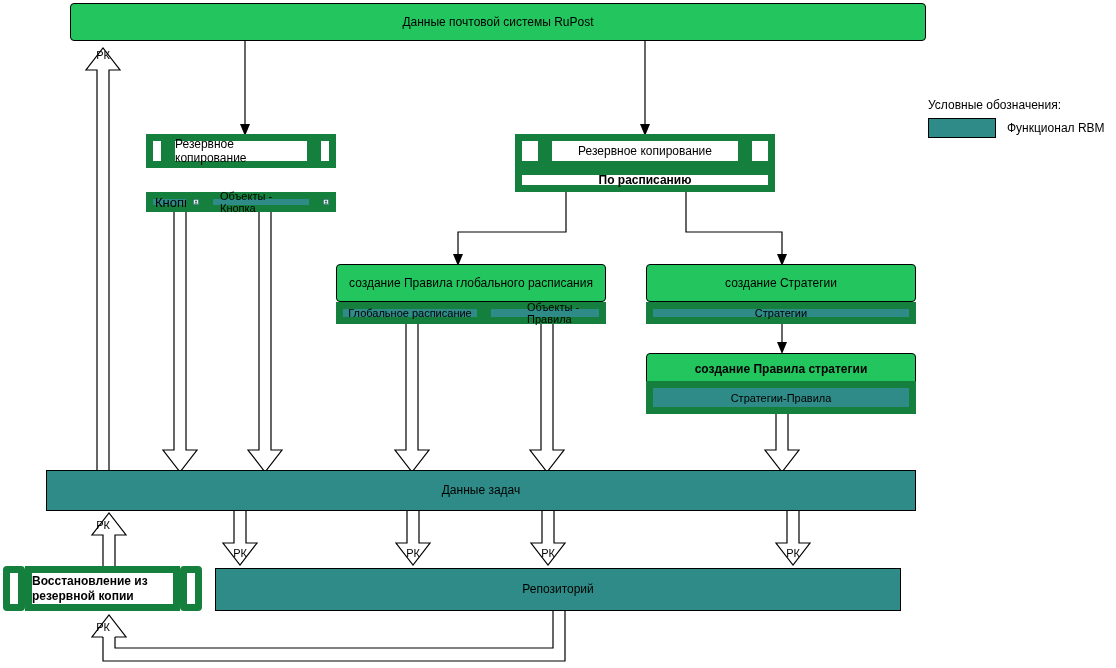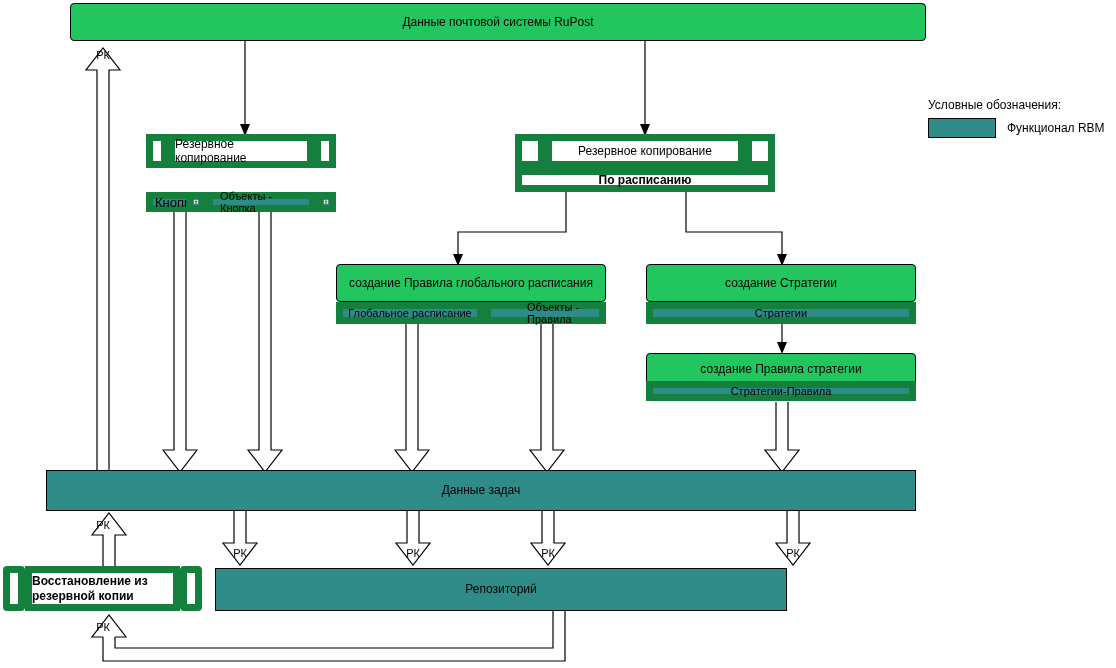--- a/index.html
+++ b/index.html
@@ -127,38 +127,38 @@
     <span>Объекты - Правила</span>
   </div>
 
   <div class="box rounded" style="left:646px;top:264px;width:270px;height:38px;">
     <span>создание Стратегии</span>
   </div>
   <div class="seg t" style="left:646px;top:302px;width:270px;height:22px;display:flex;align-items:center;justify-content:center;font-size:11px;">
     <span>Стратегии</span>
   </div>
 
-  <div class="box rounded" style="left:646px;top:353px;width:270px;height:32px;">
+  <div class="box rounded" style="left:646px;top:353px;width:270px;height:32px;font-weight:bold;">
     <span>создание Правила стратегии</span>
   </div>
-  <div class="seg t" style="left:646px;top:381px;width:270px;height:20px;display:flex;align-items:center;justify-content:center;font-size:11px;">
+  <div class="seg t" style="left:646px;top:381px;width:270px;height:33px;display:flex;align-items:center;justify-content:center;font-size:11px;">
     <span>Стратегии-Правила</span>
   </div>
 
   <div class="box teal" style="left:46px;top:470px;width:870px;height:41px;font-size:12px;">
     <span>Данные задач</span>
   </div>
 
   <div class="seg rounded" style="left:3px;top:566px;width:22px;height:45px;border-radius:4px;"></div>
   <div class="seg" style="left:25px;top:566px;width:155px;height:45px;display:flex;align-items:center;justify-content:center;font-weight:bold;font-size:12px;line-height:1.25;">
     <span>Восстановление из резервной копии</span>
   </div>
   <div class="seg rounded" style="left:180px;top:566px;width:22px;height:45px;border-radius:4px;"></div>
 
-  <div class="box teal" style="left:215px;top:568px;width:572px;height:43px;font-size:12px;">
+  <div class="box teal" style="left:215px;top:568px;width:686px;height:43px;font-size:12px;">
     <span>Репозиторий</span>
   </div>
 
   <div class="lbl" style="left:928px;top:98px;font-size:12px;">
     <span>Условные обозначения:</span>
   </div>
   <div class="legend-swatch" style="left:928px;top:118px;width:68px;height:20px;"></div>
   <div class="lbl" style="left:1007px;top:121px;font-size:12px;">
     <span>Функционал RBM</span>
   </div>

